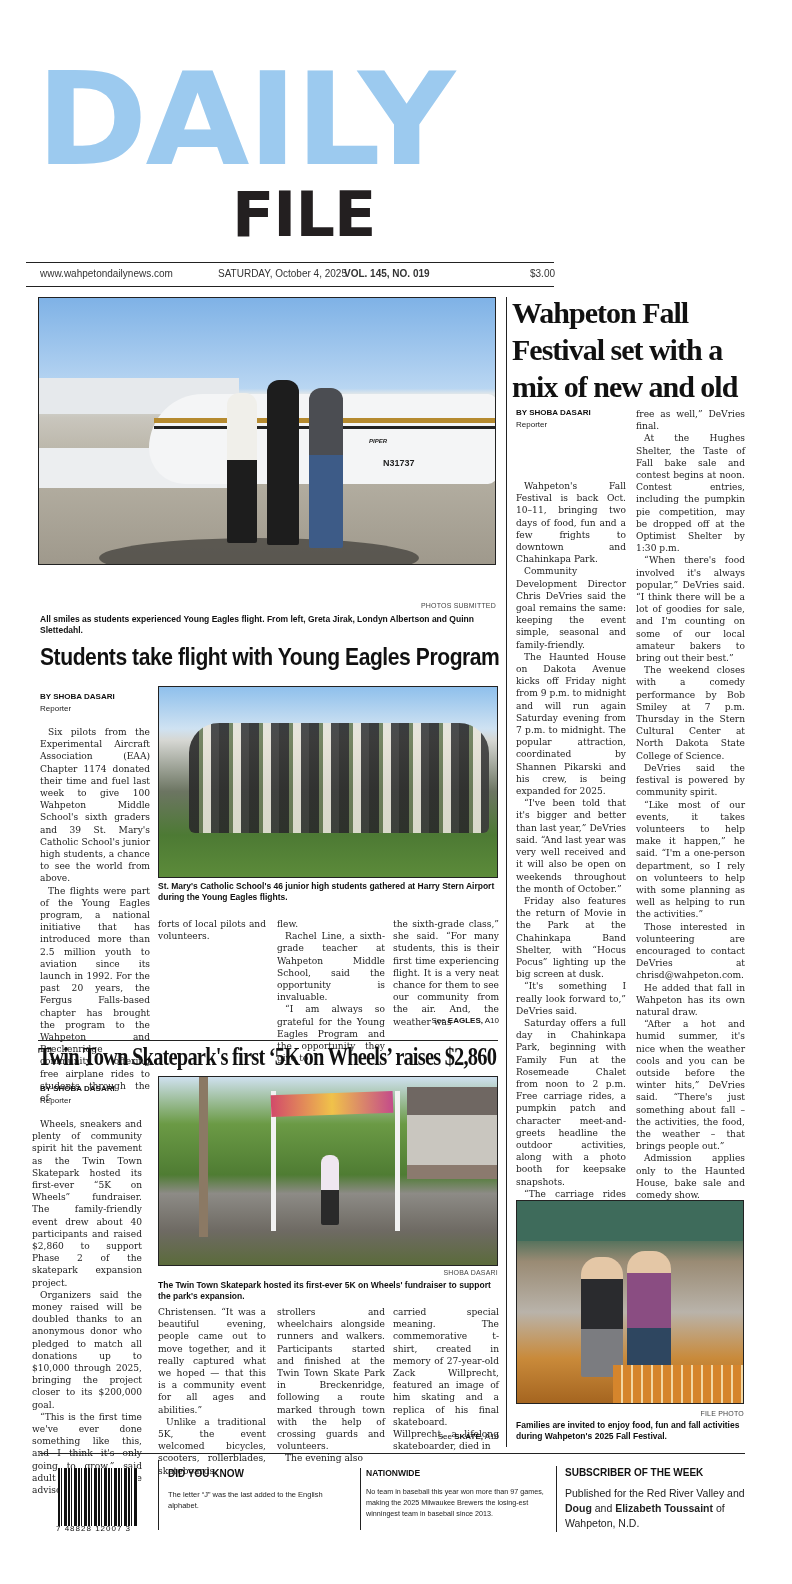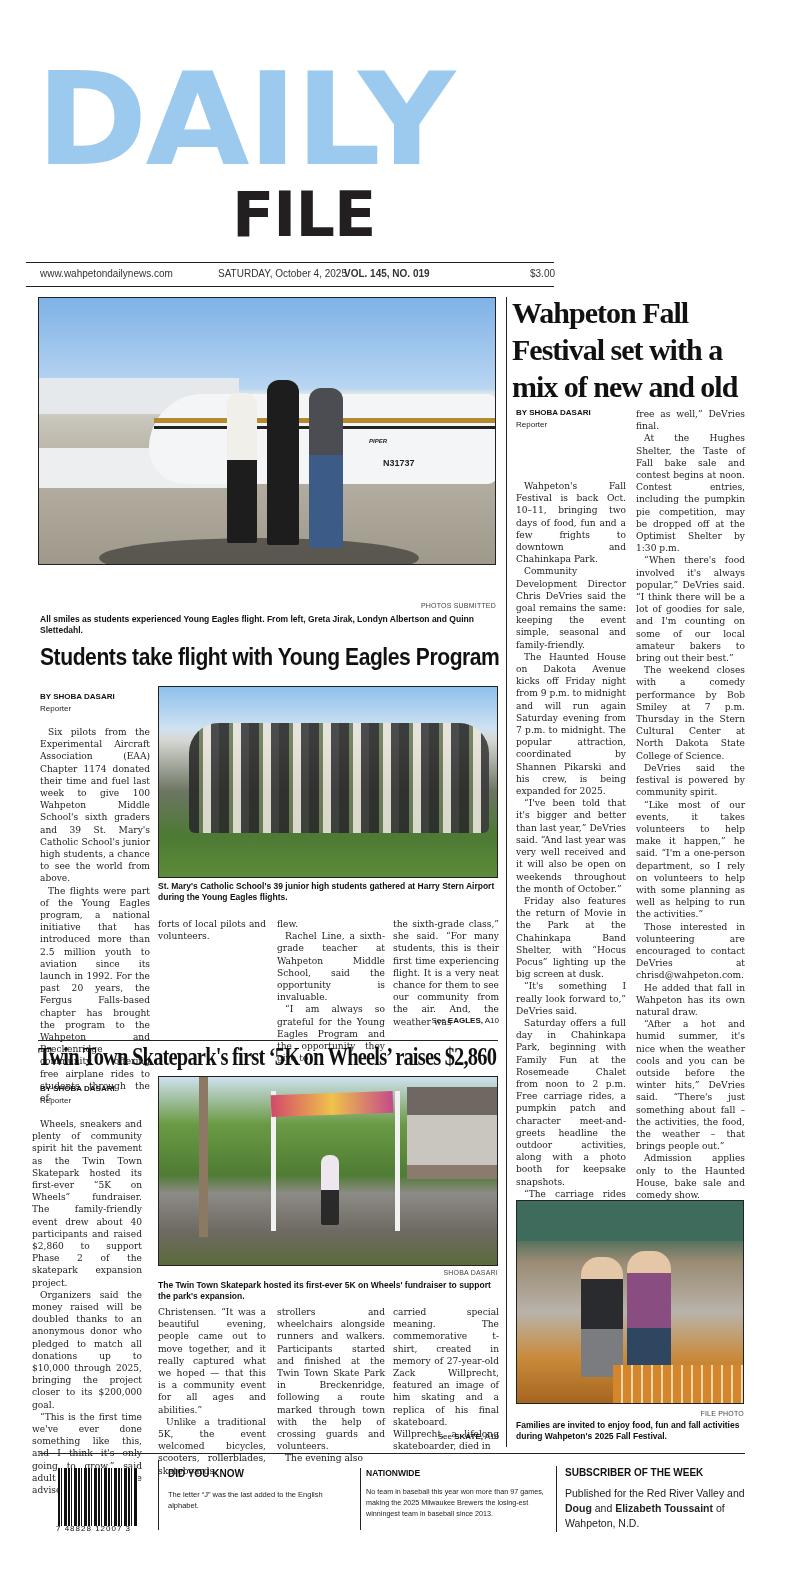--- a/index.html
+++ b/index.html
@@ -114,21 +114,21 @@
 <div class="abs headline-sans" style="left:40px; top:642px; width:460px; font-size:24.5px; line-height:30px; transform:scaleX(0.86); transform-origin:left top; width:540px;">Students take flight with Young Eagles Program</div>
 
 <div class="abs" style="left:40px; top:692px; width:110px;">
   <div class="byline">BY SHOBA DASARI</div>
   <div class="role">Reporter</div>
 </div>
 
 <div class="abs photo photo-group">
   <div class="crowd"></div>
 </div>
-<div class="abs caption" style="left:158px; top:881px; width:340px;">St. Mary's Catholic School's 39 junior high students gathered at Harry Stern Airport during the Young Eagles flights.</div>
+<div class="abs caption" style="left:158px; top:881px; width:340px;">St. Mary's Catholic School's 46 junior high students gathered at Harry Stern Airport during the Young Eagles flights.</div>
 
 <div class="abs body" style="left:40px; top:726px; width:110px;">
   <p>Six pilots from the Experimental Aircraft Association (EAA) Chapter 1174 donated their time and fuel last week to give 100 Wahpeton Middle School's sixth graders and 39 St. Mary's Catholic School's junior high students, a chance to see the world from above.</p>
   <p>The flights were part of the Young Eagles program, a national initiative that has introduced more than 2.5 million youth to aviation since its launch in 1992. For the past 20 years, the Fergus Falls-based chapter has brought the program to the Wahpeton and Breckenridge community, offering free airplane rides to students through the ef-</p>
 </div>
 <div class="abs body" style="left:158px; top:918px; width:108px;">
   <p class="noindent">forts of local pilots and volunteers.</p>
 </div>
 <div class="abs body" style="left:277px; top:918px; width:108px;">
   <p class="noindent">flew.</p>

